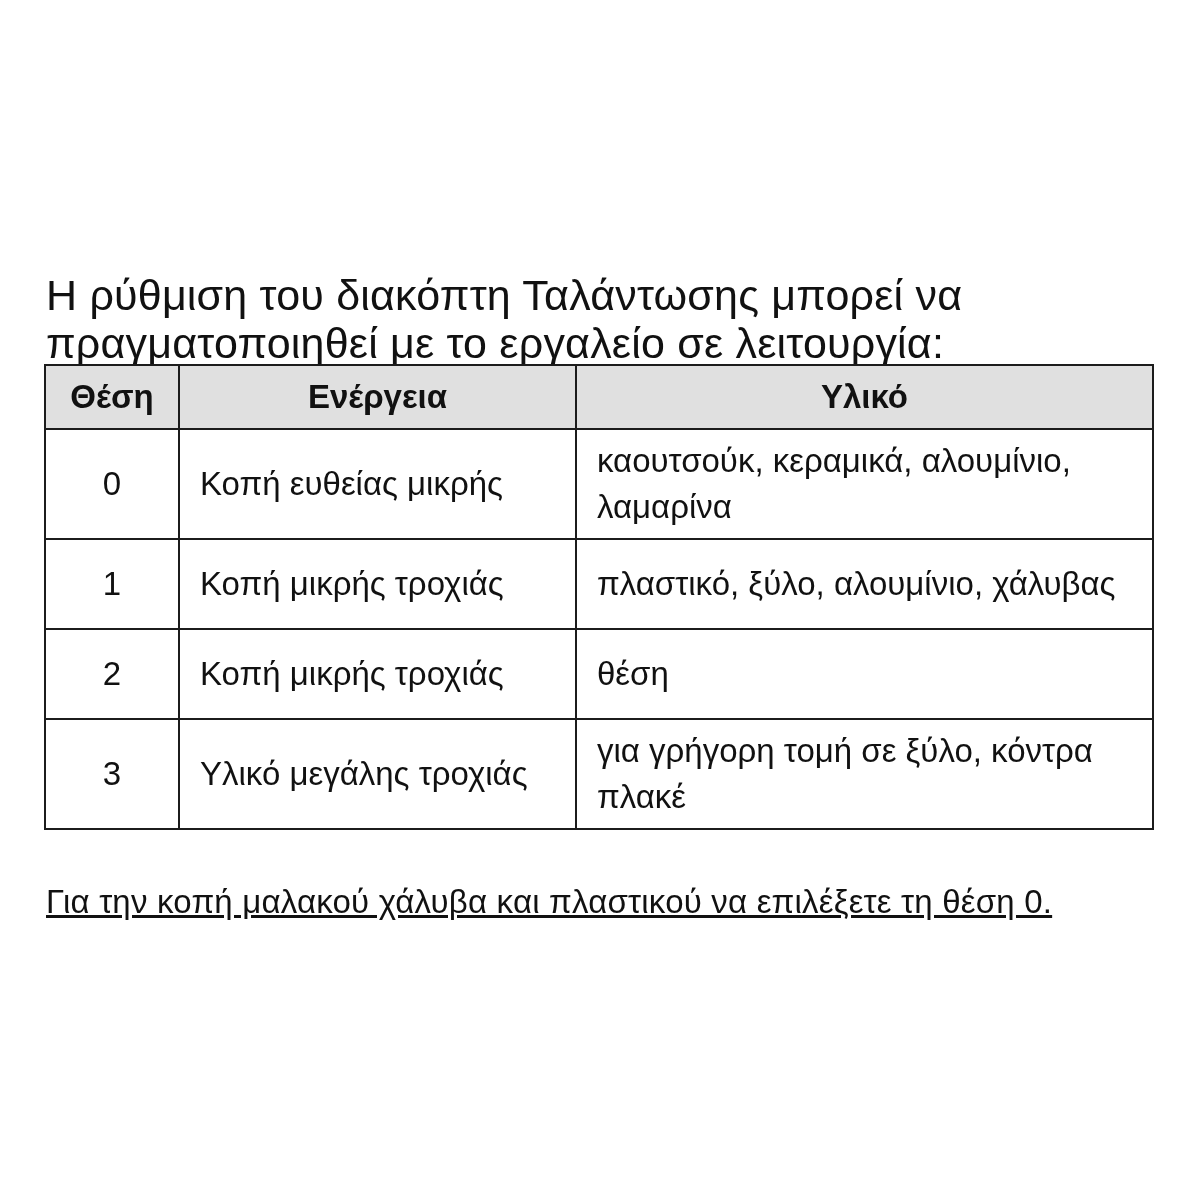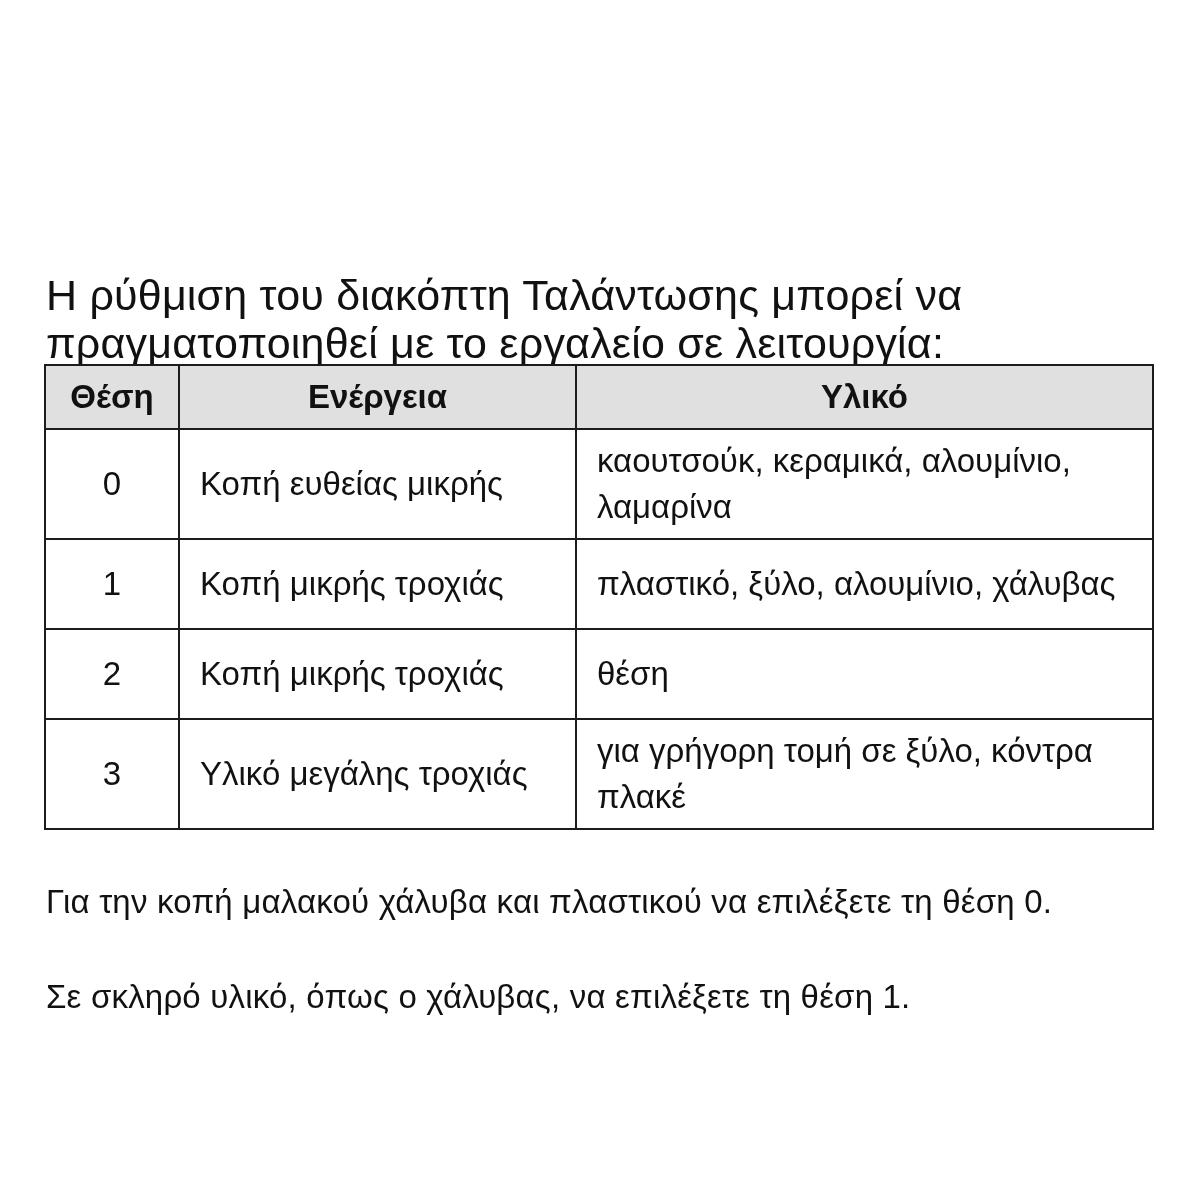--- a/index.html
+++ b/index.html
@@ -56,20 +56,21 @@
   .col-material { width: 577px; }
   td.cell-position { text-align: center; padding: 0; }
   td.cell-action, td.cell-material { text-align: left; }
   .note {
     position: absolute;
     left: 46px;
     width: 1110px;
     font-size: 33px;
     line-height: 48px;
     letter-spacing: 0.2px;
+    text-decoration: underline;
   }
   .note-1 { top: 845px; }
   .note-2 { top: 940px; }
 </style>
 </head>
 <body>
 
 <div class="page">
 
   <p class="intro">Η ρύθμιση του διακόπτη Ταλάντωσης μπορεί να πραγματοποιηθεί με το εργαλείο σε λειτουργία:</p>
@@ -106,15 +107,14 @@
       <tr>
         <td class="cell-position">3</td>
         <td class="cell-action">Υλικό μεγάλης τροχιάς</td>
         <td class="cell-material">για γρήγορη τομή σε ξύλο, κόντρα πλακέ</td>
       </tr>
     </tbody>
   </table>
 
   <p class="note note-1">Για την κοπή μαλακού χάλυβα και πλαστικού να επιλέξετε τη θέση 0.</p>
 
-  <p class="note note-2">Σε σκληρό υλικό, όπως ο χάλυβας, να επιλέξετε τη θέση 1.</p>
 
 </div>
 
 </body></html>

